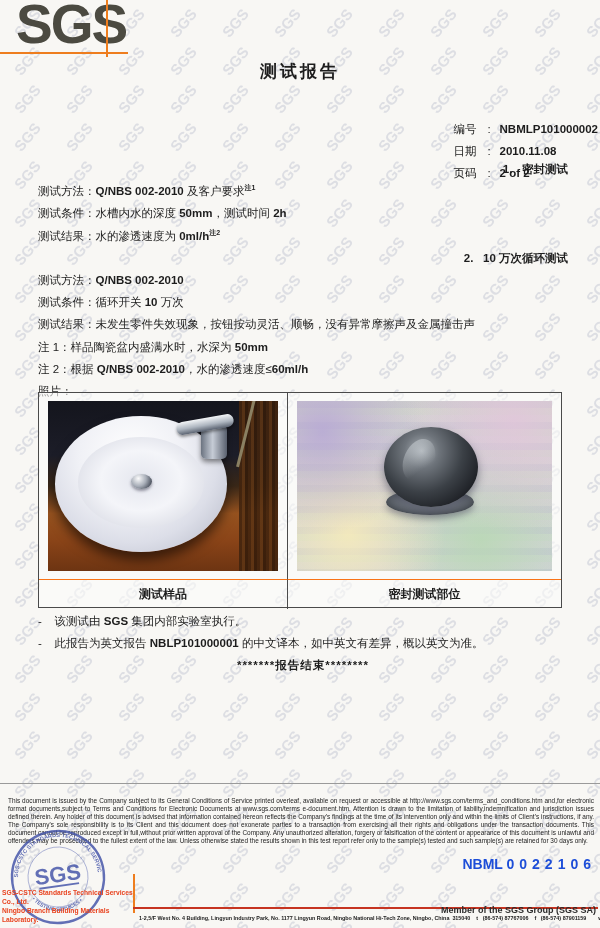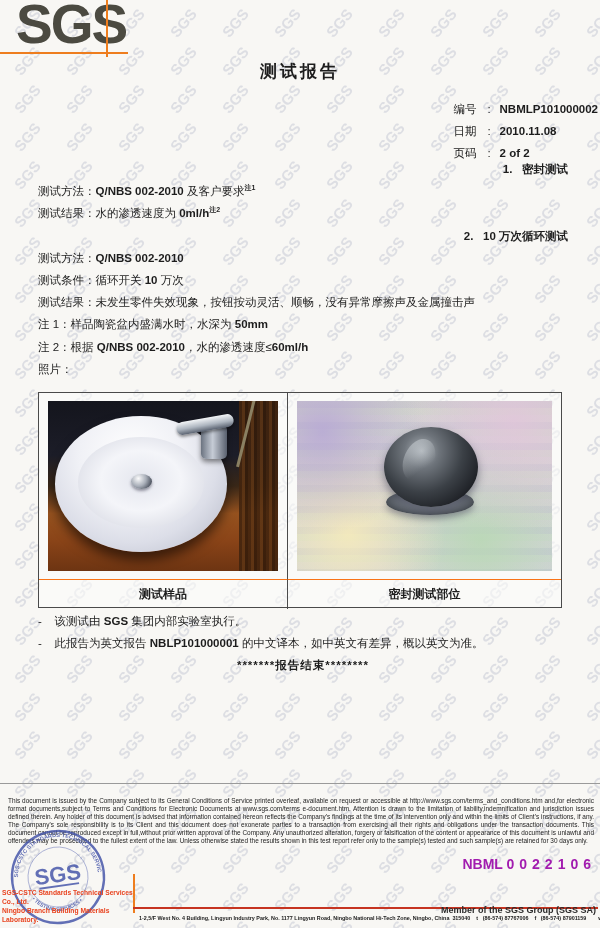--- a/index.html
+++ b/index.html
@@ -13,21 +13,21 @@
   .watermark { position:absolute; inset:0; z-index:0; }
   .layer { position:absolute; z-index:1; }
 
   
   .logo-text { position:absolute; left:16px; top:-6px;
     font-size:55px; font-weight:700; letter-spacing:-2px; color:#4b4a41; line-height:60px; }
   .logo-vline { position:absolute; left:106px; top:0; width:2px; height:57px; background:#ee7d1e; }
   .logo-hline { position:absolute; left:0; top:52px; width:128px; height:2px; background:#ee7d1e; }
   .report-title { position:absolute; left:0; top:60px; width:600px; text-align:center;
     font-size:17px; font-weight:700; letter-spacing:3px; }
-  .meta { position:absolute; left:428px; top:76px; font-size:11.5px; }
+  .meta { position:absolute; left:428px; top:96px; font-size:11.5px; }
   .meta-row { height:22px; line-height:22px; white-space:pre; }
   .meta-label { display:inline-block; width:34px; }
   .meta-colon { display:inline-block; width:12px; text-align:left; }
   .meta-value { font-weight:700; }
 
   
   .body-block { position:absolute; left:38px; top:158px; width:530px; font-size:11.5px; }
   .post-block { position:absolute; left:38px; top:610px; width:530px; font-size:11.5px; }
   .line { line-height:22.2px; white-space:pre-wrap; }
   .heading { font-weight:700;text-align:right; }
@@ -93,21 +93,21 @@
   .foot-divider { position:absolute; left:0; top:783px; width:600px; height:1px; background:#9a9a9a; }
   .legal { position:absolute; left:8px; top:797px; width:586px;
     font-size:6.45px; line-height:8.1px; text-align:justify; color:#222; }
   .stamp { position:absolute; left:6px; top:826px; opacity:.82; transform:rotate(-8deg); }
   .company { position:absolute; left:2px; top:888px; width:136px;
     font-size:6.7px; line-height:9px; font-weight:700; color:#e8431f; }
   .addr-vline { position:absolute; left:133px; top:874px; width:2px; height:39px; background:#ee7d1e; }
   .addr-underline { position:absolute; left:133px; top:907px; width:465px; height:2px; background:#c63421; }
   .addr { position:absolute; left:139px; top:877px; width:459px; white-space:pre; color:#1a1a1a; }
   .addr-en { font-size:5.4px; line-height:10px; font-weight:700; }
-  .nbml { position:absolute; right:4px; top:856px; color:#a21caf; font-weight:700; font-size:14px; white-space:pre;text-align:right; }
+  .nbml { position:absolute; right:4px; top:856px; color:#1d4ed8; font-weight:700; font-size:14px; white-space:pre;text-align:right; }
   .nbml-digits { letter-spacing:5px; }
   .member { position:absolute; right:4px; top:905px; font-size:9px; font-weight:700; color:#2b2b2b; }
 </style>
 </head>
 <body>
 
 <div class="page">
 
   <svg class="watermark" width="600" height="928" aria-hidden="true">
     <defs>
@@ -132,20 +132,21 @@
       </div>
       <div class="meta-row">
         <span class="meta-label">页码</span><span class="meta-colon">:</span><span class="meta-value">2 of 2</span>
       </div>
     </div>
   </div>
 
   <div class="layer body-block">
       <div class="line heading"><span>1.   密封测试</span></div>
       <div class="line"><span>测试方法：</span><span class="lat">Q/NBS 002-2010</span><span> 及客户要求</span><sup>注1</sup></div>
+      <div class="line"><span>测试条件：</span><span>水槽内水的深度 </span><span class="lat">50mm</span><span>，测试时间 </span><span class="lat">2h</span></div>
       <div class="line"><span>测试结果：</span><span>水的渗透速度为 </span><span class="lat">0ml/h</span><sup>注2</sup></div>
       <div class="line heading"><span>2.   </span><span class="lat">10</span><span> 万次循环测试</span></div>
       <div class="line"><span>测试方法：</span><span class="lat">Q/NBS 002-2010</span></div>
       <div class="line"><span>测试条件：</span><span>循环开关 </span><span class="lat">10</span><span> 万次</span></div>
       <div class="line"><span>测试结果：</span><span>未发生零件失效现象，按钮按动灵活、顺畅，没有异常摩擦声及金属撞击声</span></div>
       <div class="line"><span>注 1：样品陶瓷盆内盛满水时，水深为 </span><span class="lat">50mm</span></div>
       <div class="line"><span>注 2：根据 </span><span class="lat">Q/NBS 002-2010</span><span>，水的渗透速度≤</span><span class="lat">60ml/h</span></div>
       <div class="line"><span>照片：</span></div>
     </div>
 

